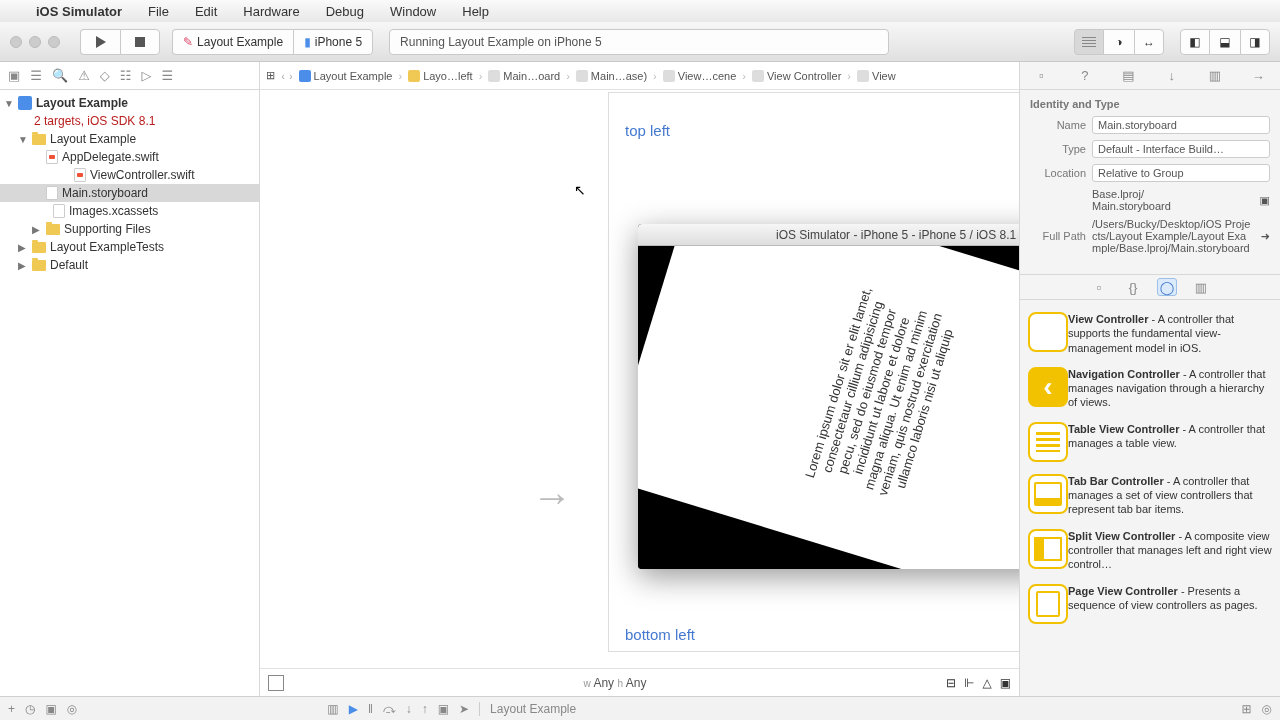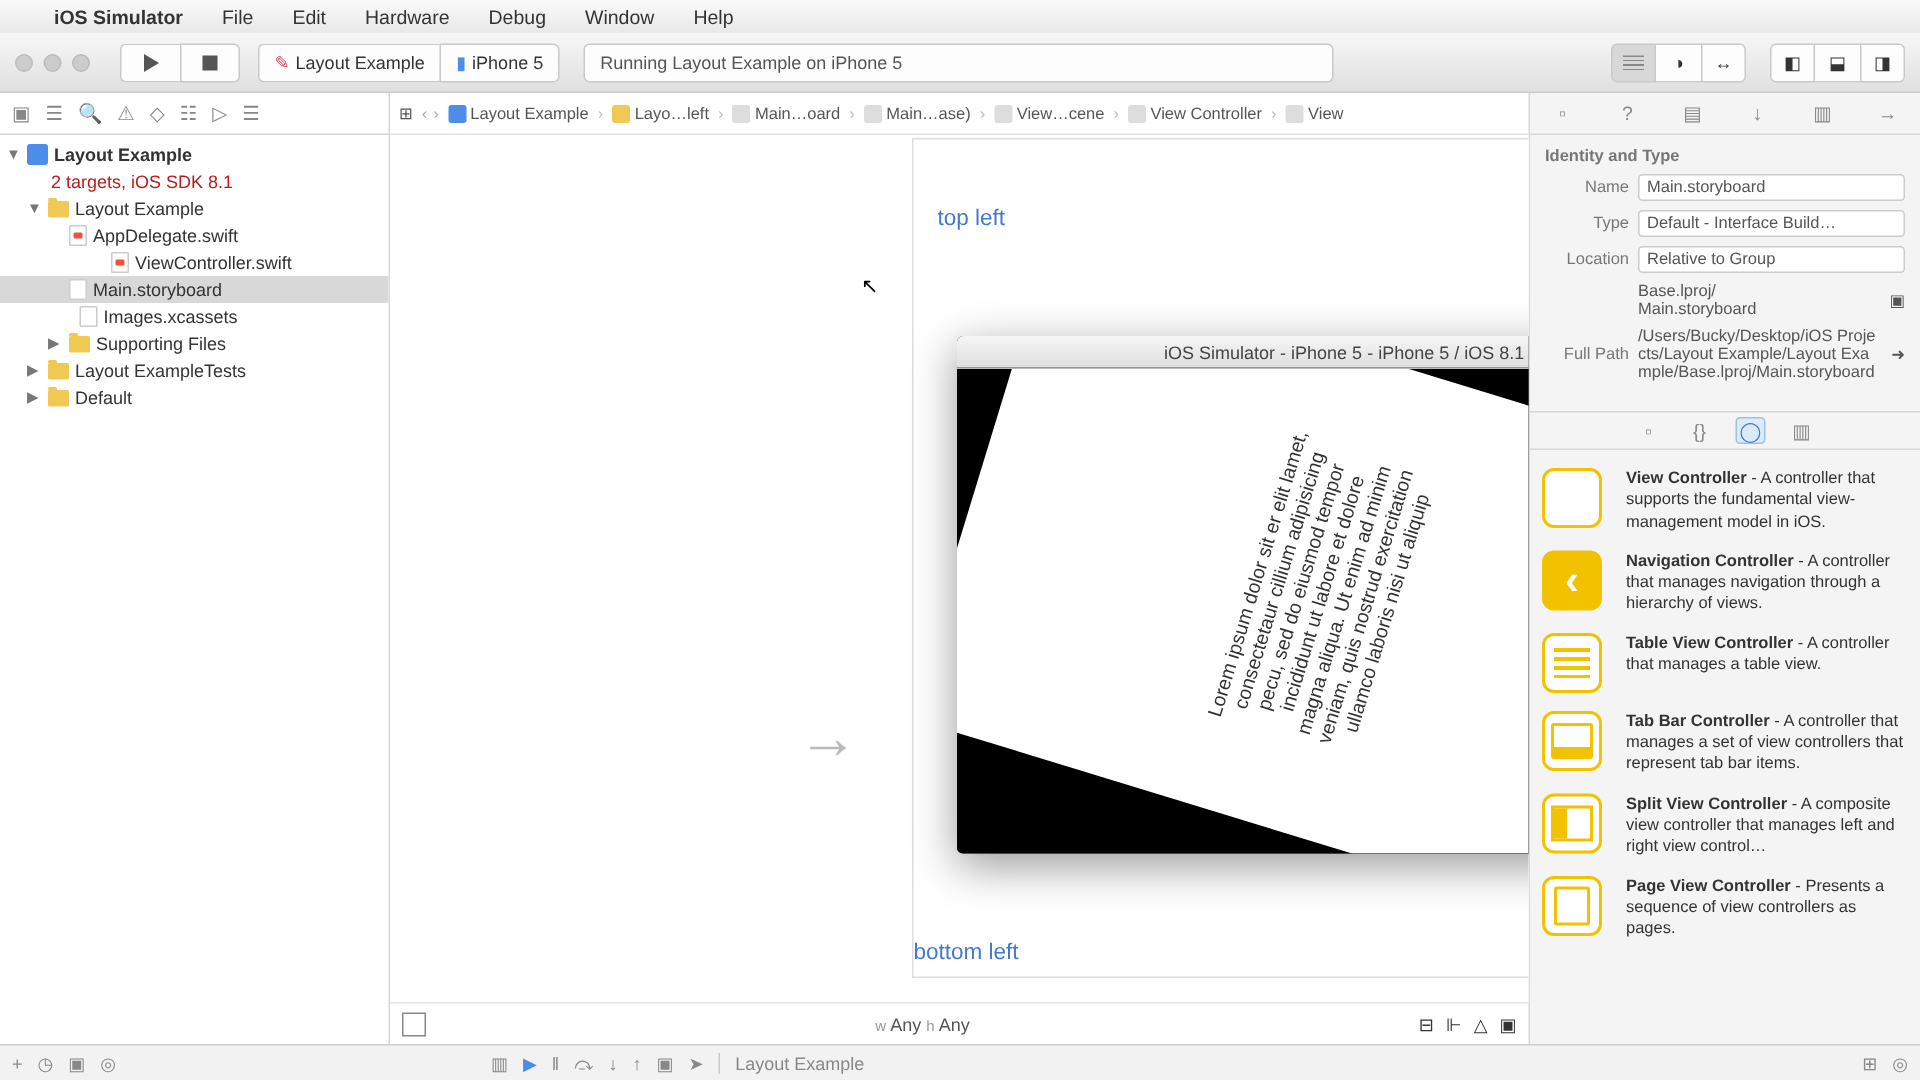--- a/index.html
+++ b/index.html
@@ -85,21 +85,21 @@
 .inspbody { padding: 8px 10px; font-size: 11px; color: #555; }
 .section-title { font-weight: bold; color: #777; margin-bottom: 6px; }
 .field { display: flex; align-items: center; margin-bottom: 6px; gap: 6px; }
 .field label { width: 56px; text-align: right; color: #777; }
 .field .val { flex: 1; background: #fff; border: 1px solid #ccc; border-radius: 3px; padding: 2px 5px; font-size: 11px; }
 .field .static { flex: 1; font-size: 11px; word-break: break-all; }
 .objtabs { height: 26px; border-top: 1px solid #d8d8d8; border-bottom: 1px solid #d8d8d8; display: flex; align-items: center; justify-content: center; gap: 14px; color: #888; margin-top: 6px; }
 .objtabs span { width: 20px; height: 18px; display: flex; align-items: center; justify-content: center; }
 .objtabs .sel { border: 1px solid #9cc0e6; border-radius: 3px; background: #dcebfb; color: #4479cf; }
 .objlib { flex: 1; overflow: auto; padding: 6px; }
-.libitem { display: flex; gap: 16px; padding: 6px 2px; }
+.libitem { display: flex; gap: 0; padding: 6px 2px; }
 .libicon { width: 40px; height: 40px; border-radius: 8px; background: #fff; border: 2px solid #f2c200; flex-shrink: 0; display: flex; align-items: center; justify-content: center; }
 .libicon.nav { background: #f2c200; }
 .libicon.nav::after { content: '‹'; color: #fff; font-size: 28px; font-weight: bold; }
 .libicon.table::after { content:''; width: 24px; height: 20px; background: repeating-linear-gradient(#f2c200,#f2c200 3px,#fff 3px,#fff 6px); }
 .libicon.tab::after { content:''; width: 24px; height: 20px; border: 2px solid #f2c200; border-radius: 2px; background: linear-gradient(#fff 70%, #f2c200 70%); }
 .libicon.split::after { content:''; width: 24px; height: 20px; border: 2px solid #f2c200; background: linear-gradient(to right,#f2c200 35%, #fff 35%); }
 .libicon.page::after { content:''; width: 20px; height: 22px; border: 2px solid #f2c200; border-radius: 2px; }
 .libtext { font-size: 11px; line-height: 1.3; }
 .libtext b { color: #333; }
 
@@ -275,23 +275,23 @@
       <div class="crumb">
           <span class="tinyicon"></span>
           <span>View</span>
         </div>
     </div>
     <div class="canvas">
       <span class="cursor">↖</span>
       <div class="arrow">→</div>
       <div class="scene">
 
-        <div class="lbl" style="left:16px; top:44px">top left</div>
-
-        <div class="lbl" style="left:0; bottom:8px">bottom left</div>
+        <div class="lbl" style="left:16px; top:29px">top left</div>
+
+        <div class="lbl" style="left:16px; bottom:8px">bottom left</div>
 
       </div>
 
       <div class="simwin">
         <div class="simtitle">iOS Simulator - iPhone 5 - iPhone 5 / iOS 8.1 (12B411)</div>
         <div class="simcontent">
           <div class="rotated">
             <div class="statusbar"></div>
             <div class="lorem">Lorem ipsum dolor sit er elit lamet, consectetaur cillium adipisicing pecu, sed do eiusmod tempor incididunt ut labore et dolore magna aliqua. Ut enim ad minim veniam, quis nostrud exercitation ullamco laboris nisi ut aliquip</div>
           </div>

